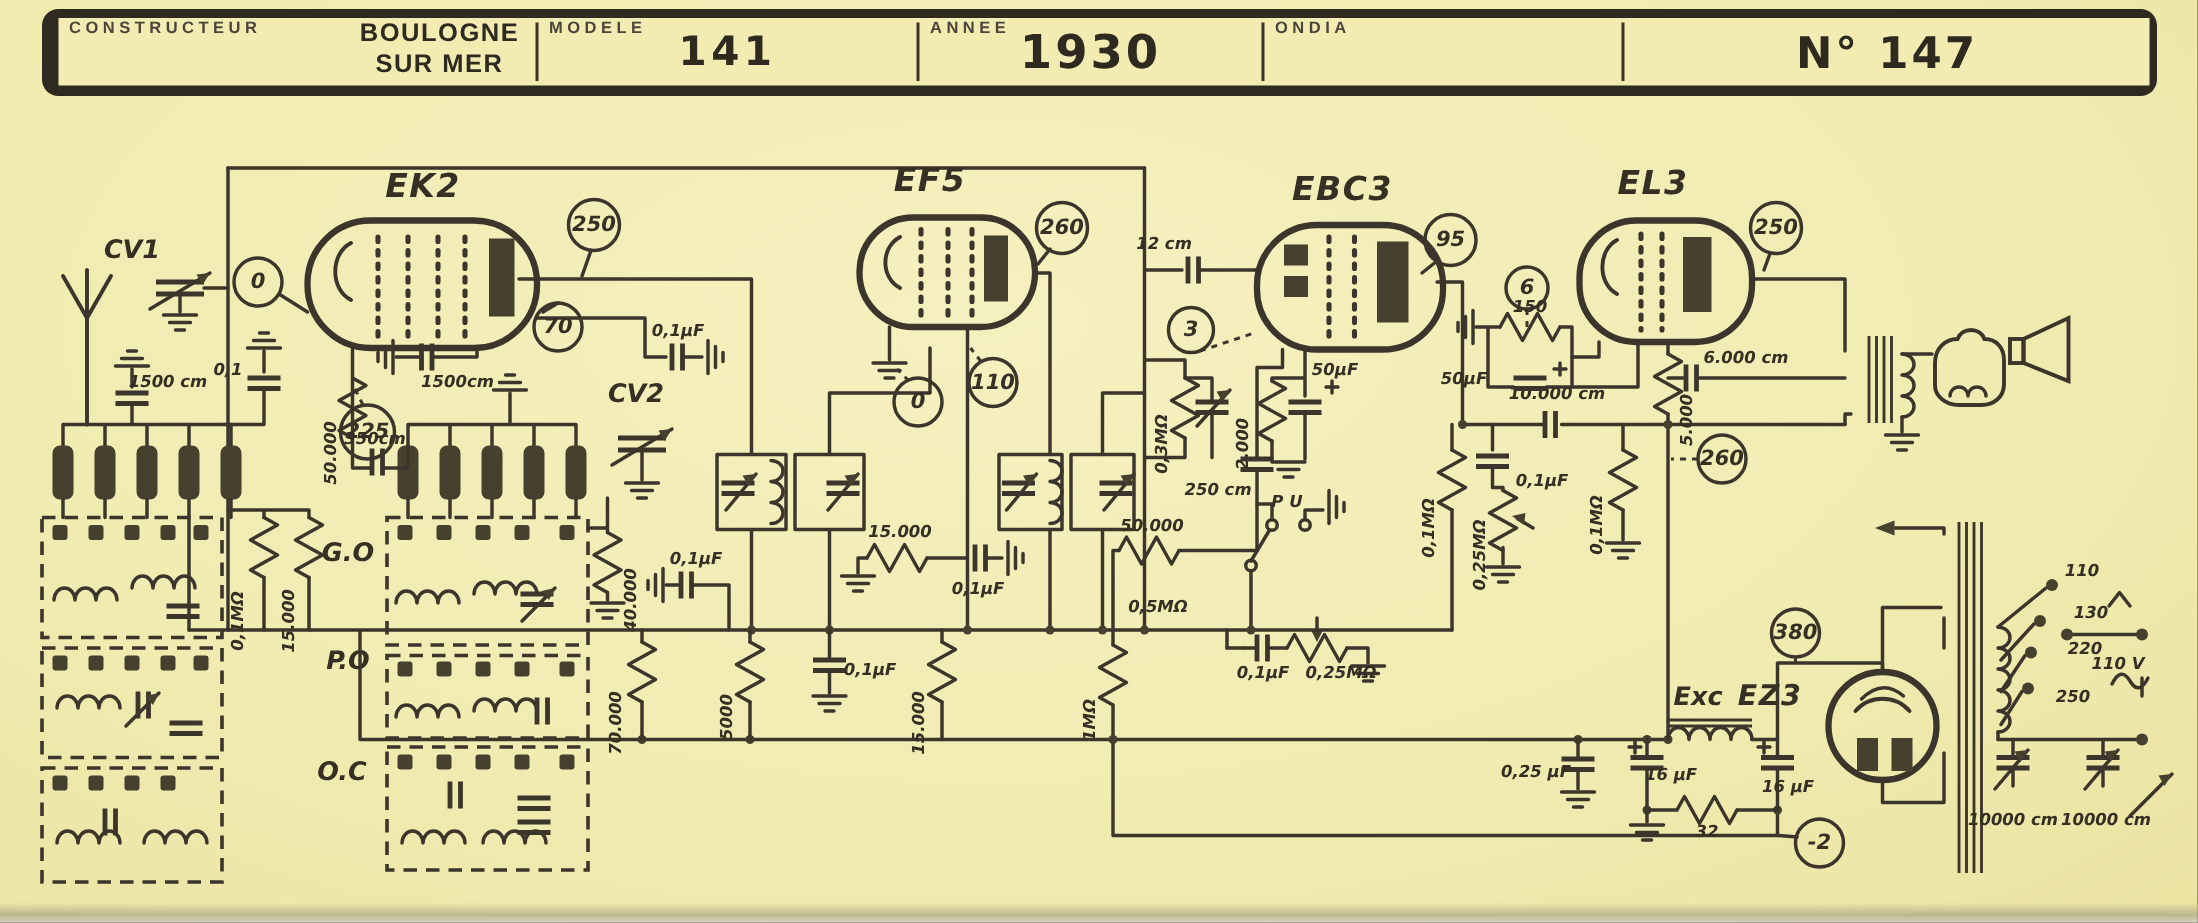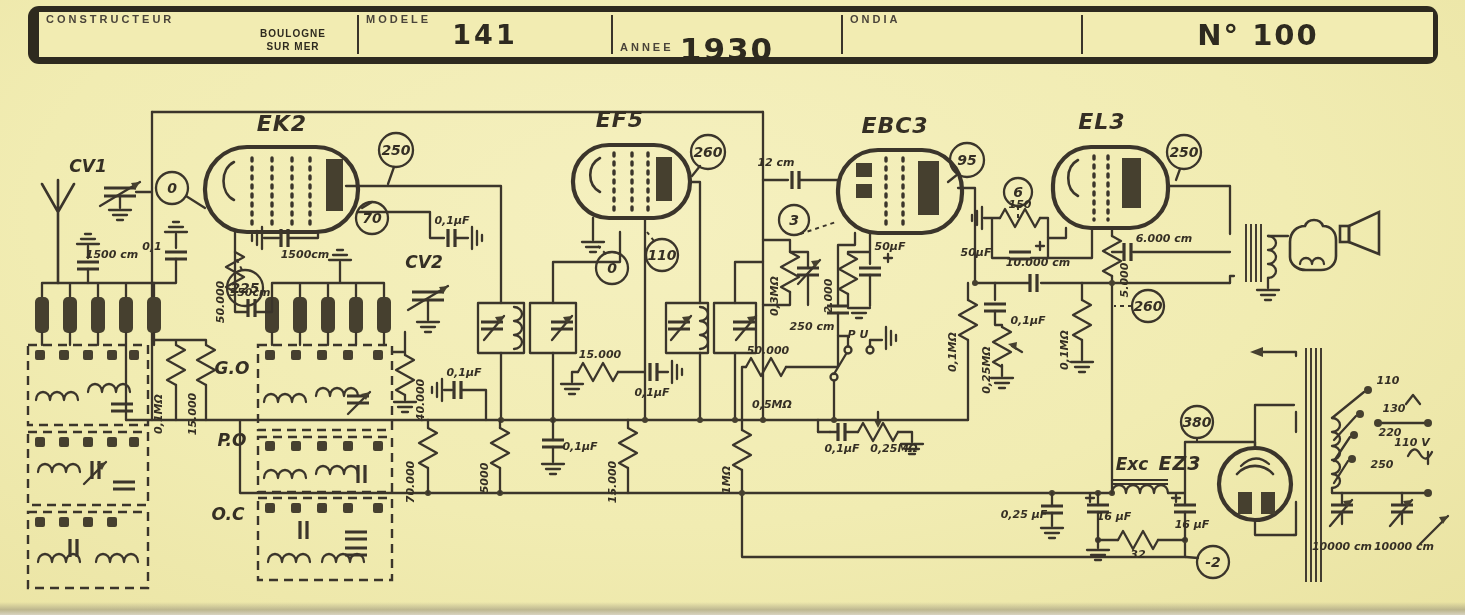--- a/index.html
+++ b/index.html
@@ -10,23 +10,23 @@
   .plate{position:absolute;left:28px;top:6px;width:1410px;height:58px;box-sizing:border-box;
          background:#2e2a1f;padding:6px 5px 7px 11px;border-radius:11px;}
   .plate-inner{background:#f2ecb2;height:100%;display:flex;align-items:stretch;color:#2e2a1f;}
   .fld{position:relative;display:flex;align-items:center;justify-content:center;}
   .tag{position:absolute;top:1px;left:7px;font-size:11px;font-weight:bold;letter-spacing:3px;
        color:#4a443a;white-space:nowrap;font-family:"Liberation Sans",sans-serif;}
   .vdiv{width:2px;background:#3a342a;margin:3px 0;}
   .f-conts{width:190px;}
   .f-brand{width:180px;font-size:33px;font-weight:800;letter-spacing:7px;font-family:"DejaVu Sans",sans-serif;}
   .f-city{width:128px;flex-direction:column;justify-content:flex-end;padding-bottom:4px;
-          font-size:10px;font-weight:bold;letter-spacing:1px;line-height:1.25;font-family:"Liberation Sans",sans-serif;}
+          font-size:17px;font-weight:bold;letter-spacing:1px;line-height:1.25;font-family:"Liberation Sans",sans-serif;}
   .f-modele{width:252px;font-size:27px;font-weight:800;letter-spacing:3px;}
-  .f-annee{width:228px;font-size:31px;font-weight:800;letter-spacing:2px;margin-top:28px;}
+  .f-annee{width:228px;font-size:31px;font-weight:800;letter-spacing:2px;}
   .f-classe{width:238px;font-size:21px;font-weight:bold;letter-spacing:4px;padding-top:14px;box-sizing:border-box;}
   .f-num{flex:1;font-size:29px;font-weight:800;letter-spacing:2px;}
   
   svg{position:absolute;left:0;top:0;}
   .w{stroke:#3b352b;stroke-width:2.3;fill:none;stroke-linecap:round;stroke-linejoin:round;}
   .w2{stroke:#3b352b;stroke-width:2.6;fill:none;stroke-linecap:round;}
   .env{stroke:#3b352b;stroke-width:4.2;fill:none;}
   .grid{stroke:#3b352b;stroke-width:3.4;fill:none;stroke-dasharray:3 6;stroke-linecap:round;}
   .pl{stroke:#3b352b;stroke-width:3.2;fill:none;stroke-linecap:butt;}
   .ink{fill:#46402f;stroke:none;}
@@ -64,21 +64,21 @@
       <div class="vdiv"></div>
       <div class="fld f-annee">
         <span class="tag">ANNEE</span>
         <span>1930</span>
       </div>
       <div class="vdiv"></div>
       <div class="fld f-classe">
         <span class="tag">ONDIA</span>
       </div>
       <div class="vdiv"></div>
-      <div class="fld f-num">N° 100</div>
+      <div class="fld f-num">N° 147</div>
     </div>
   </div>
 
   <svg width="1465" height="615" viewBox="0 0 1465 615">
     <defs>
       <g id="gnd">
           <path class="w" d="M-11 0H11 M-7 5H7 M-3 10H3"></path>
         </g>
       <path id="rzh" class="w" d="m0 0 5 -9 10 18 10 -18 10 18 5 -9"></path>
       <path id="capv" class="pl" d="M-11 0H11 M-11 7H11"></path>

